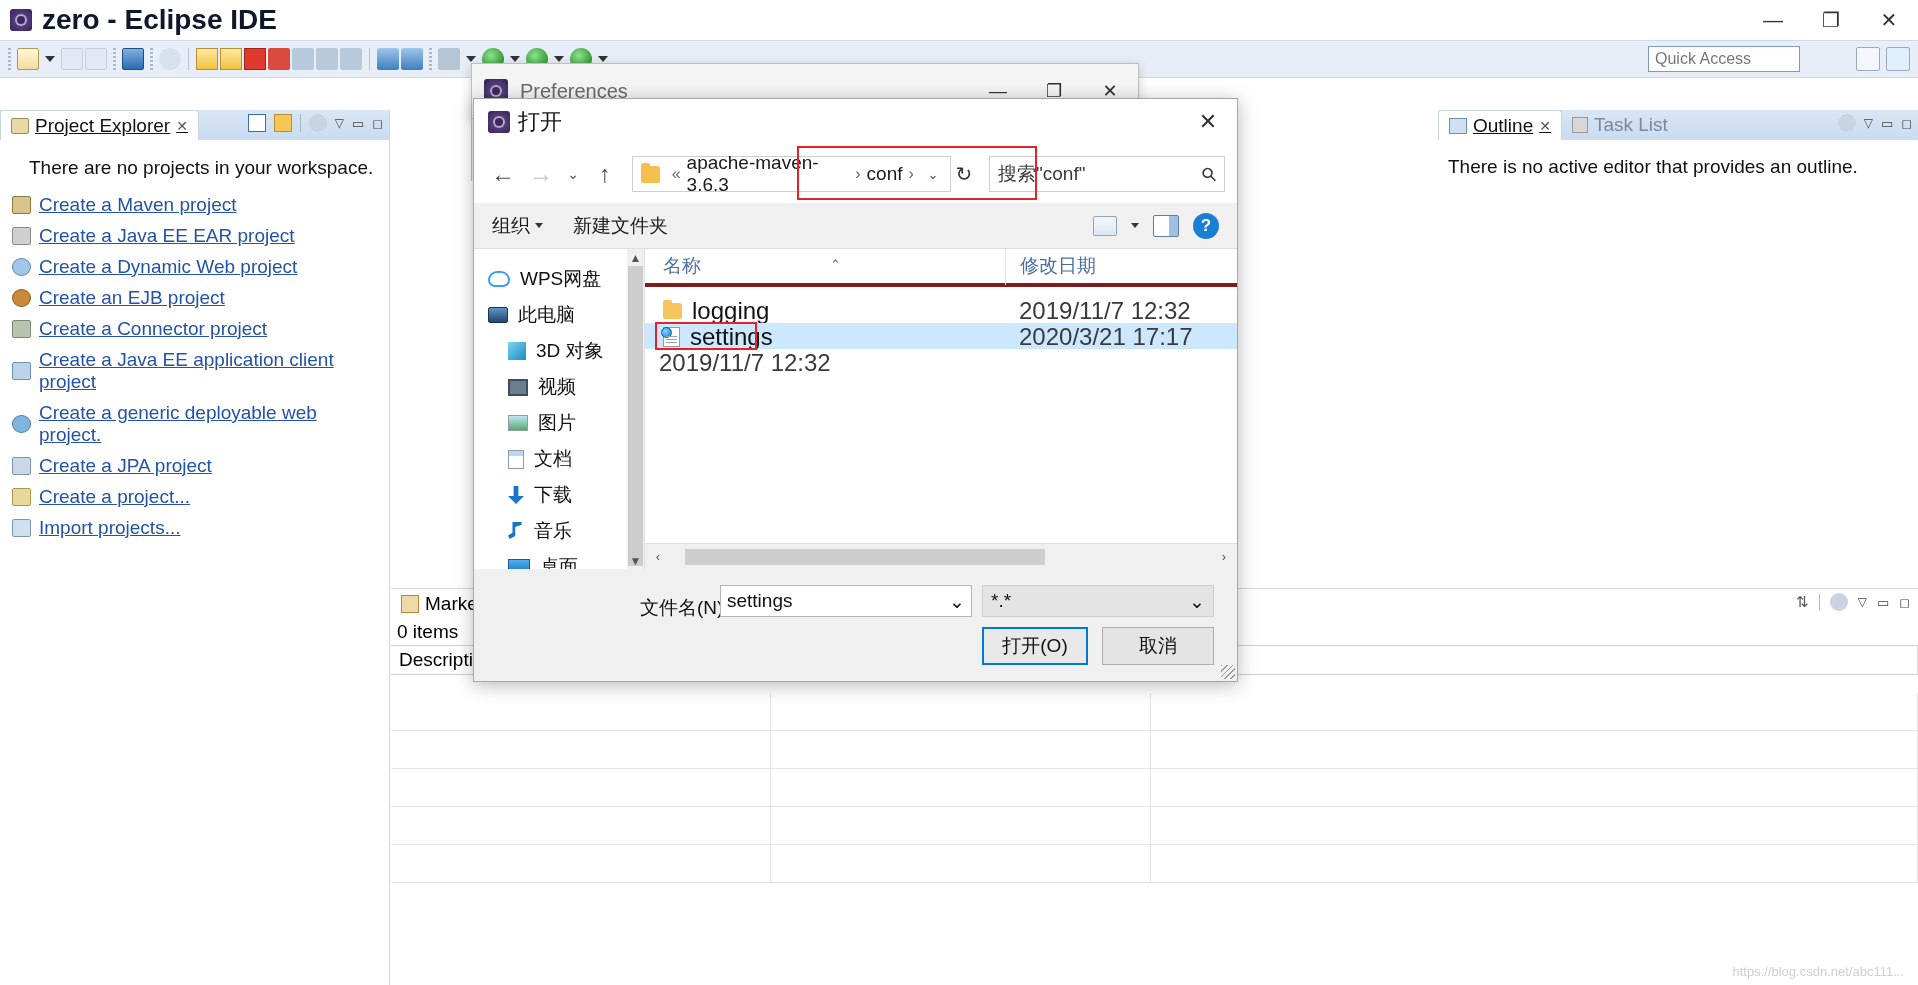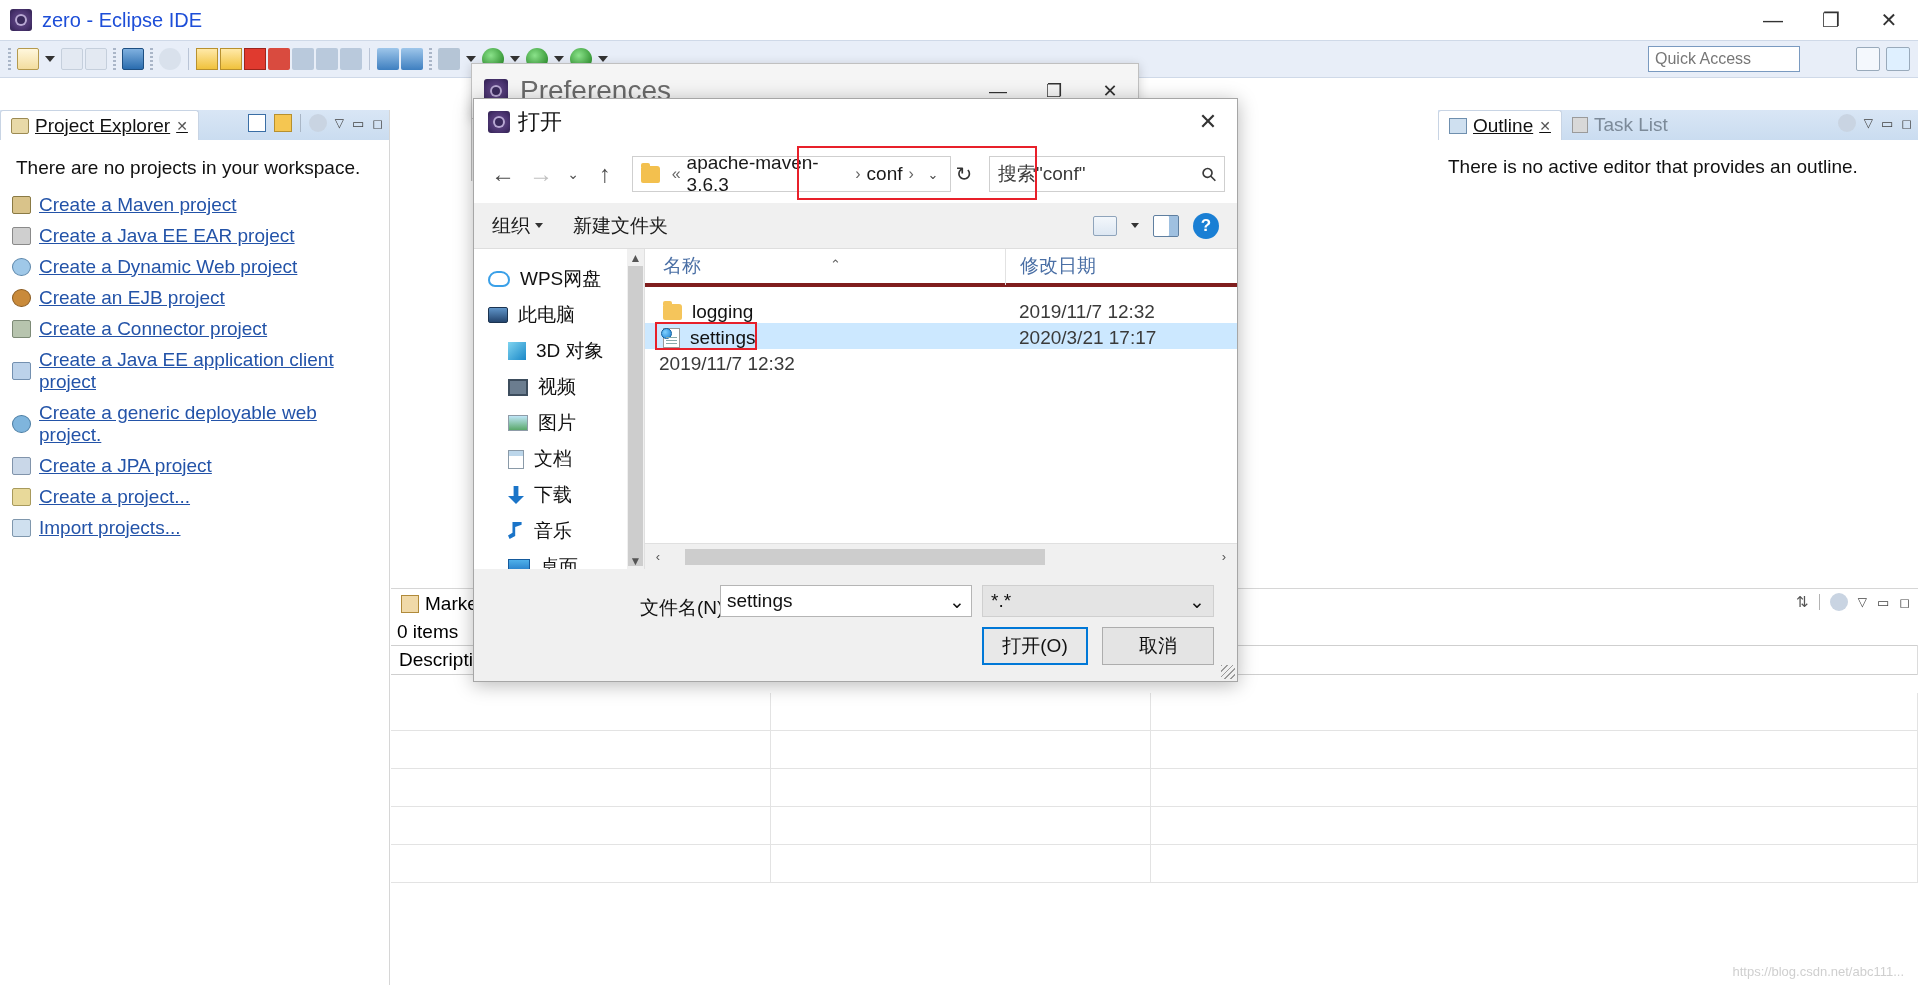--- a/index.html
+++ b/index.html
@@ -24,21 +24,21 @@
   }
   .title-icon {
     width:22px;height:22px;margin-left:10px;margin-right:10px;
     background:radial-gradient(circle at 50% 50%, #6a4f8f 0%, #4b3470 60%, #2f2050 100%);
     border-radius:3px;position:relative;
   }
   .title-icon::after{
     content:"";position:absolute;left:5px;top:5px;width:12px;height:12px;
     border-radius:50%;background:#3a2a5c;box-shadow:0 0 0 2px #b9a8d4 inset;
   }
-  .title-text { font-size:20px; color:#1d4ed8; }
+  .title-text { font-size:28px; color:#0f172a;font-weight:bold; }
   .win-controls { margin-left:auto; display:flex; height:40px; }
   .win-btn { width:58px; display:flex; align-items:center; justify-content:center; color:#333; font-size:20px;}
 
   .menubar { height:32px; display:flex; align-items:center; padding-left:8px; gap:2px; background:#ffffff;}
   .menuitem { font-size:19px; color:#3b3b3b; padding:3px 11px; }
 
   .toolbar {
     height:38px; background:#e8eef8;
     border-top:1px solid #cfd9e8; border-bottom:1px solid #cfd9e8;
     display:flex; align-items:center; padding-left:4px; gap:2px;
@@ -66,21 +66,21 @@
   .tab-close{font-size:14px;color:#555;}
 
   #left-panel { position:absolute; left:0; top:110px; width:390px; bottom:0; background:#fff;
                 border-right:1px solid #d6d6d6;}
   .panel-tabbar{ height:30px;background:linear-gradient(to bottom,#d9e6f5,#cadcf0);
                  display:flex;align-items:flex-end;position:relative;}
   .panel-tabbar .view-tab{background:#fff;}
   .panel-tools{position:absolute;right:6px;top:4px;display:flex;gap:8px;align-items:center;}
 
   .pe-body{padding:14px 12px;font-size:19px;color:#111;}
-  .pe-body p{margin:0 0 2px 4px;line-height:1.45;}
+  .pe-body p{margin:0 0 2px 17px;line-height:1.45;}
   .pe-links{margin-top:12px;display:flex;flex-direction:column;gap:9px;}
   .pe-link{display:flex;align-items:center;gap:8px;}
   .pe-link a{color:#2353a8;text-decoration:underline;font-size:19px;cursor:pointer;}
   .lnk-ic{width:19px;height:18px;border-radius:2px;flex:0 0 auto;}
 
   
   #editor-area{position:absolute;left:391px;top:110px;right:480px;bottom:0;background:#fff;}
   #markers{position:absolute;left:391px;top:588px;right:0;bottom:0;background:#fff;border-top:1px solid #d6d6d6;}
   .mk-tab{height:30px;display:flex;align-items:center;gap:6px;padding:0 10px;font-size:19px;}
   .mk-items{font-size:19px;padding:2px 6px;}
@@ -102,21 +102,21 @@
   
   #prefs{
     position:absolute;left:471px;top:63px;width:668px;height:56px;
     background:#f5f5f5;border:1px solid #c0c0c0;box-shadow:0 2px 10px rgba(0,0,0,.18);
   }
   .prefs-title{height:54px;display:flex;align-items:center;padding-left:12px;}
   .prefs-icon{width:24px;height:24px;margin-right:12px;border-radius:3px;
     background:radial-gradient(circle at 50% 50%,#6a4f8f 0%,#4b3470 60%,#2f2050 100%);position:relative;}
   .prefs-icon::after{content:"";position:absolute;left:6px;top:6px;width:12px;height:12px;border-radius:50%;
     background:#3a2a5c;box-shadow:0 0 0 2px #b9a8d4 inset;}
-  .prefs-name{font-size:28px;color:#6a6a6a;}
+  .prefs-name{font-size:20px;color:#6a6a6a;}
   .prefs-ctrl{margin-left:auto;display:flex;}
   .prefs-ctrl div{width:56px;height:54px;display:flex;align-items:center;justify-content:center;color:#333;font-size:18px;}
   #prefs-body{position:absolute;left:471px;top:119px;width:668px;height:62px;background:#f0f0f0;border-left:1px solid #c0c0c0;border-right:1px solid #c0c0c0;}
   #prefs-inner{position:absolute;left:16px;top:8px;width:636px;height:54px;background:#fff;border:1px solid #c8c8c8;}
 
   
   #opendlg{
     position:absolute;left:473px;top:98px;width:765px;height:584px;
     background:#f0f0f0;border:1px solid #a6a6a6;box-shadow:0 3px 18px rgba(0,0,0,.28);
     display:flex;flex-direction:column;
@@ -158,21 +158,21 @@
   .side-item.indent{padding-left:34px;}
   .side-sc{position:absolute;right:0;top:0;bottom:0;width:17px;background:#f0f0f0;}
   .sc-arrow{height:17px;display:flex;align-items:center;justify-content:center;font-size:12px;color:#555;}
   .sc-thumb{position:absolute;left:1px;right:1px;top:17px;height:300px;background:#cdcdcd;}
 
   .od-list{flex:1;position:relative;border-left:1px solid #e0e0e0;}
   .lh{height:38px;display:flex;align-items:center;border-bottom:4px solid #7f1d1d;position:relative;}
   .lh-name{width:360px;padding-left:18px;font-size:19px;color:#4a6fa5;}
   .lh-date{padding-left:14px;font-size:19px;color:#4a6fa5;border-left:1px solid #e2e2e2;height:38px;display:flex;align-items:center;}
   .sortcaret{position:absolute;left:185px;top:8px;font-size:13px;color:#666;}
-  .frow{height:26px;display:flex;align-items:flex-end;font-size:19px;color:#111;position:relative;}
+  .frow{height:26px;display:flex;align-items:flex-start;font-size:24px;color:#111;position:relative;}
   .frow.sel{background:#cce8ff;}
   .fname{width:360px;display:flex;align-items:center;gap:10px;padding-left:18px;}
   .fdate{padding-left:14px;color:#3a3a3a;}
   .folder-ic{width:19px;height:16px;background:#f5c55b;border-radius:2px 3px 2px 2px;position:relative;flex:0 0 auto;}
   .folder-ic::before{content:"";position:absolute;left:0;top:-3px;width:9px;height:4px;background:#f5c55b;border-radius:2px 2px 0 0;}
   .doc-ic{width:17px;height:20px;background:#fff;border:1px solid #9a9a9a;position:relative;flex:0 0 auto;}
   .doc-ic::after{content:"";position:absolute;left:2px;top:8px;right:2px;height:1px;background:#8aa;
     box-shadow:0 3px 0 #8aa,0 6px 0 #8aa;}
   .doc-glb{position:absolute;left:-3px;top:-1px;width:11px;height:11px;border-radius:50%;
     background:radial-gradient(circle at 35% 35%,#7fd0ff,#1a7fd4);border:1px solid #0c5d9e;}

